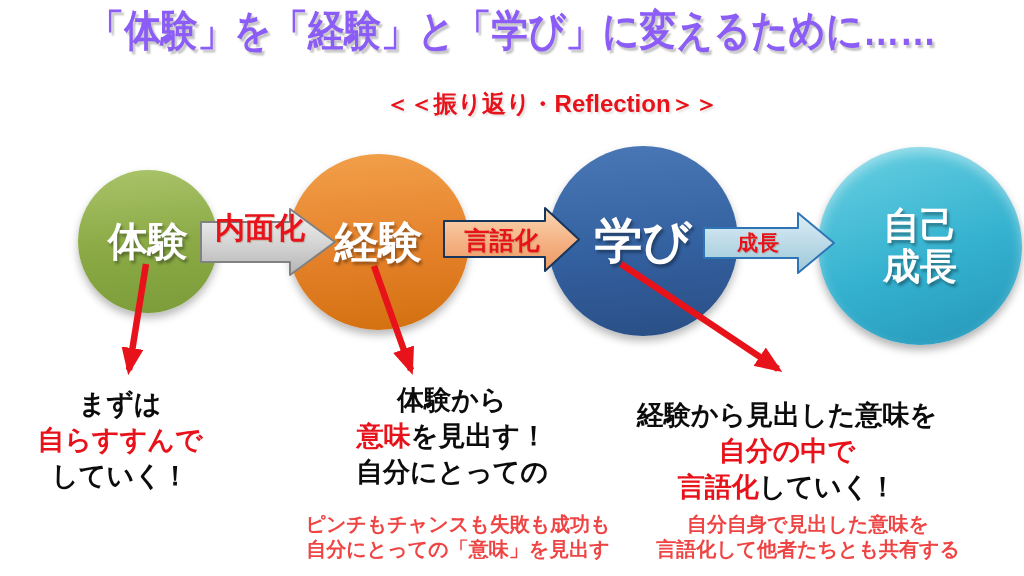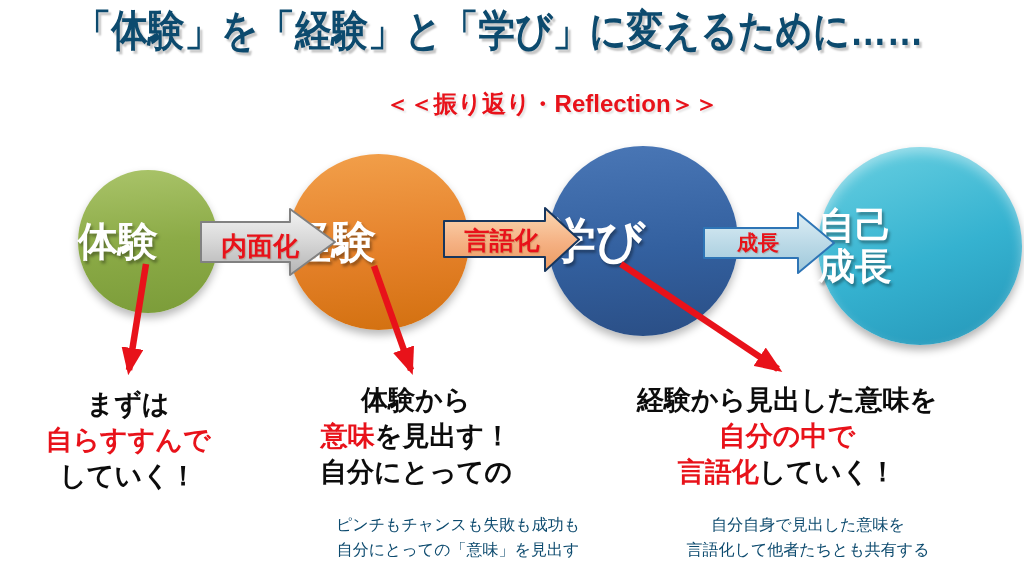--- a/index.html
+++ b/index.html
@@ -9,33 +9,33 @@
     --stage-blue:#33609f;
     --stage-cyan:#35b2d0;
   }
   html,body{margin:0;padding:0;background:#888;}
   .slide{
     position:relative;width:1024px;height:576px;background:#ffffff;overflow:hidden;
     font-family:"Liberation Sans","DejaVu Sans",sans-serif;
   }
   
   .title{
-    position:absolute;left:0;top:2px;width:1024px;
-    font-size:43px;font-weight:900;color:#0c4a6e;white-space:nowrap;
+    position:absolute;left:0;top:2px;width:1024px;text-align:center;
+    font-size:43px;font-weight:900;color:#8b5cf6;white-space:nowrap;
   }
   .title-inner{display:inline-block;transform:scaleX(.85);transform-origin:center;
     text-shadow:3px 3px 2px #c6c6c6;}
   .subtitle{
     position:absolute;left:80px;top:88px;width:944px;text-align:center;
     font-size:24px;font-weight:900;color:var(--accent-red,#e8121a);white-space:nowrap;
     text-shadow:2px 2px 2px #e3e3e3;
   }
   
   .circle{
-    position:absolute;border-radius:50%;display:flex;align-items:center;justify-content:flex-start;
+    position:absolute;border-radius:50%;display:flex;align-items:center;justify-content:center;
     box-shadow:0 5px 8px rgba(0,0,0,.28);
   }
   .circle .clabel{
     color:#fff;font-weight:900;text-align:center;white-space:pre-line;line-height:1.12;
     text-shadow:2px 3px 3px rgba(0,0,0,.35);
   }
   .circle.green {left:78px; top:170px;width:140px;height:143px;
     background:linear-gradient(175deg,#aac46a 0%,var(--stage-green,#8cab47) 50%,#7b9c39 100%);}
   .circle.green .clabel{font-size:40px;}
   .circle.orange{left:288px;top:154px;width:181px;height:176px;
@@ -48,34 +48,34 @@
     background:linear-gradient(160deg,#6ad1e2 0%,var(--stage-cyan,#35b2d0) 55%,#2596b8 100%);
     box-shadow:inset 0 6px 12px rgba(255,255,255,.4),0 5px 9px rgba(0,0,0,.3);}
   .circle.cyan .clabel{font-size:37px;}
   
   .harrow{position:absolute;overflow:visible;}
   .harrow-label{
     position:absolute;display:flex;align-items:center;justify-content:center;
     font-weight:900;color:var(--accent-red,#e8121a);white-space:nowrap;
     text-shadow:1px 1px 1px rgba(120,60,0,.25);
   }
-  .hl1{left:205px;top:232px;width:110px;height:28px;font-size:26px;}
+  .hl1{left:205px;top:214px;width:110px;height:28px;font-size:30px;}
   .hl2{left:447px;top:226px;width:110px;height:28px;font-size:25px;}
   .hl3{left:708px;top:230px;width:100px;height:26px;font-size:21px;}
   
   .overlay{position:absolute;left:0;top:0;width:1024px;height:576px;pointer-events:none;}
   .rline{stroke:var(--accent-red,#e8121a);stroke-width:6.5;}
   .rfill{fill:var(--accent-red,#e8121a);}
   
   .note{position:absolute;text-align:center;font-weight:900;font-size:27px;line-height:36px;color:#0c0c0c;}
   .note .red,.foot .red{color:var(--accent-red,#e8121a);}
-  .note1{left:8px;  width:240px;top:386px;}
-  .note2{left:296px;width:240px;top:382px;}
-  .note3{left:613px;width:348px;top:382px;}
-  .foot{position:absolute;text-align:center;font-weight:400;font-size:16px;line-height:25px;color:#0c4a6e;}
+  .note1{left:0;  width:240px;top:386px;}
+  .note2{left:332px;width:240px;top:382px;}
+  .note3{left:613px;width:348px;top:397px;}
+  .foot{position:absolute;text-align:center;font-weight:700;font-size:20px;line-height:25px;color:#ef4444;}
   .foot1{left:278px;width:360px;top:512px;}
   .foot2{left:628px;width:360px;top:512px;}
 </style>
 </head>
 <body>
 
 <div class="slide">
 
   <div class="title">
     <span class="title-inner">「体験」を「経験」と「学び」に変えるために……</span>

